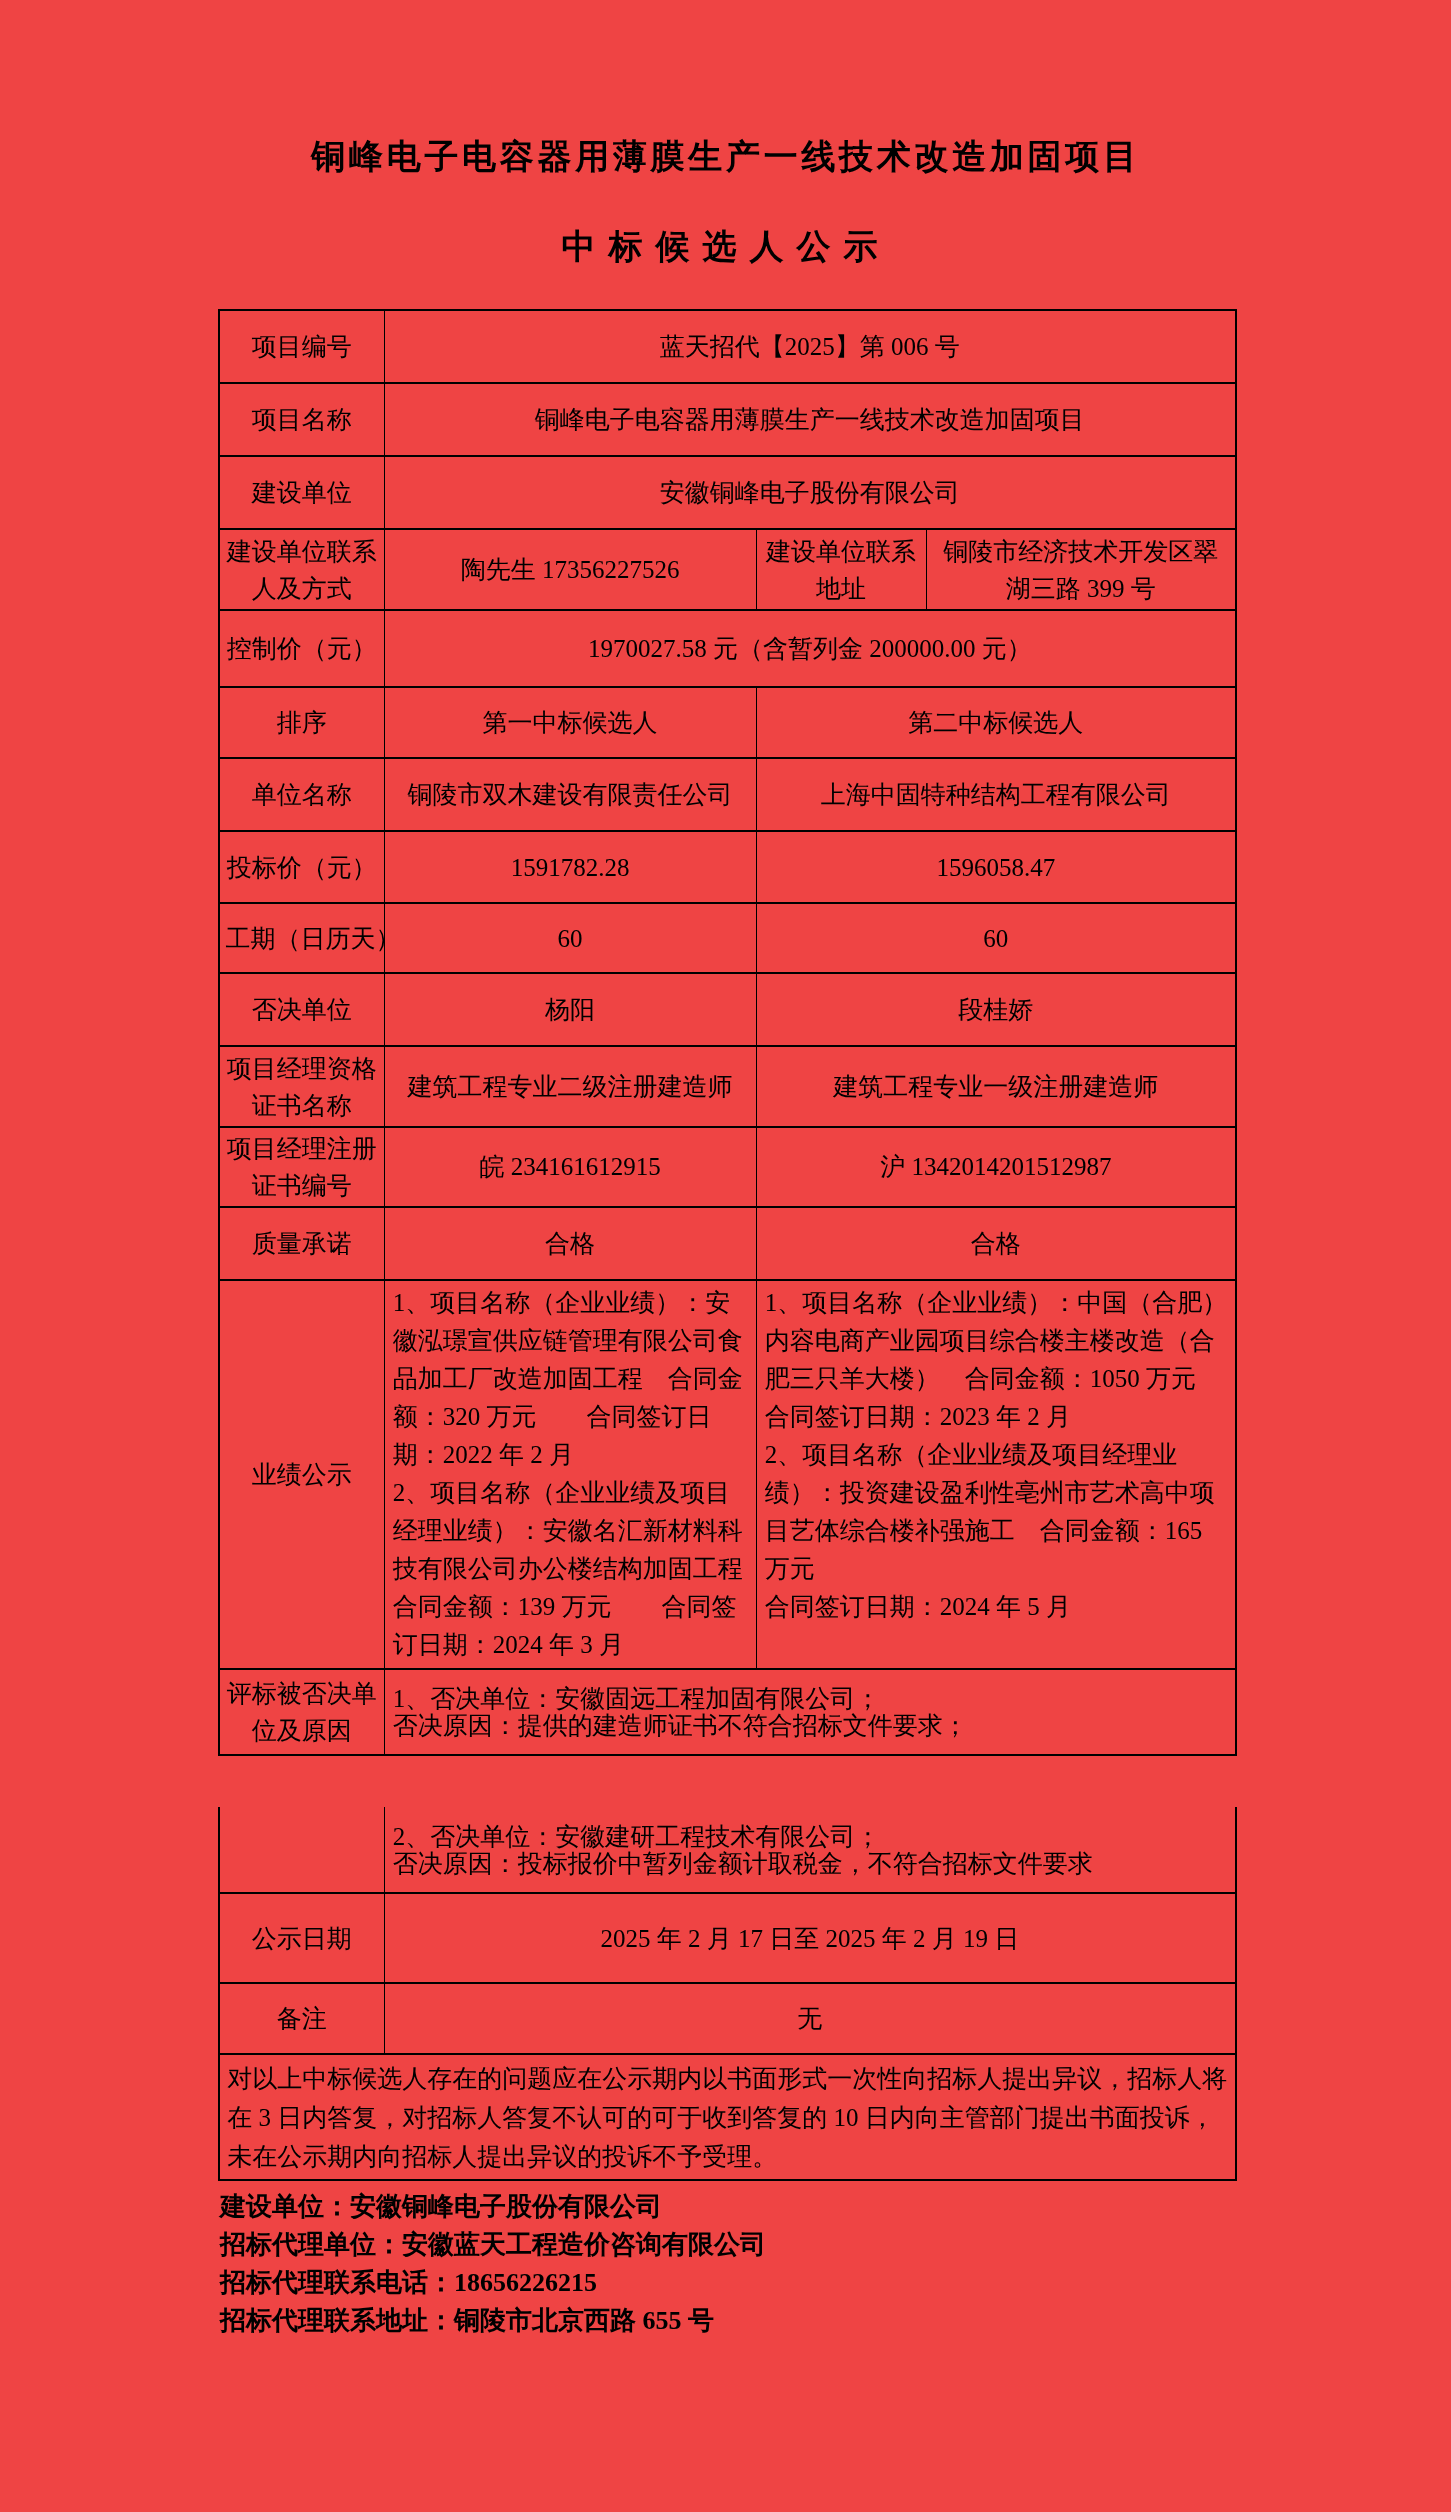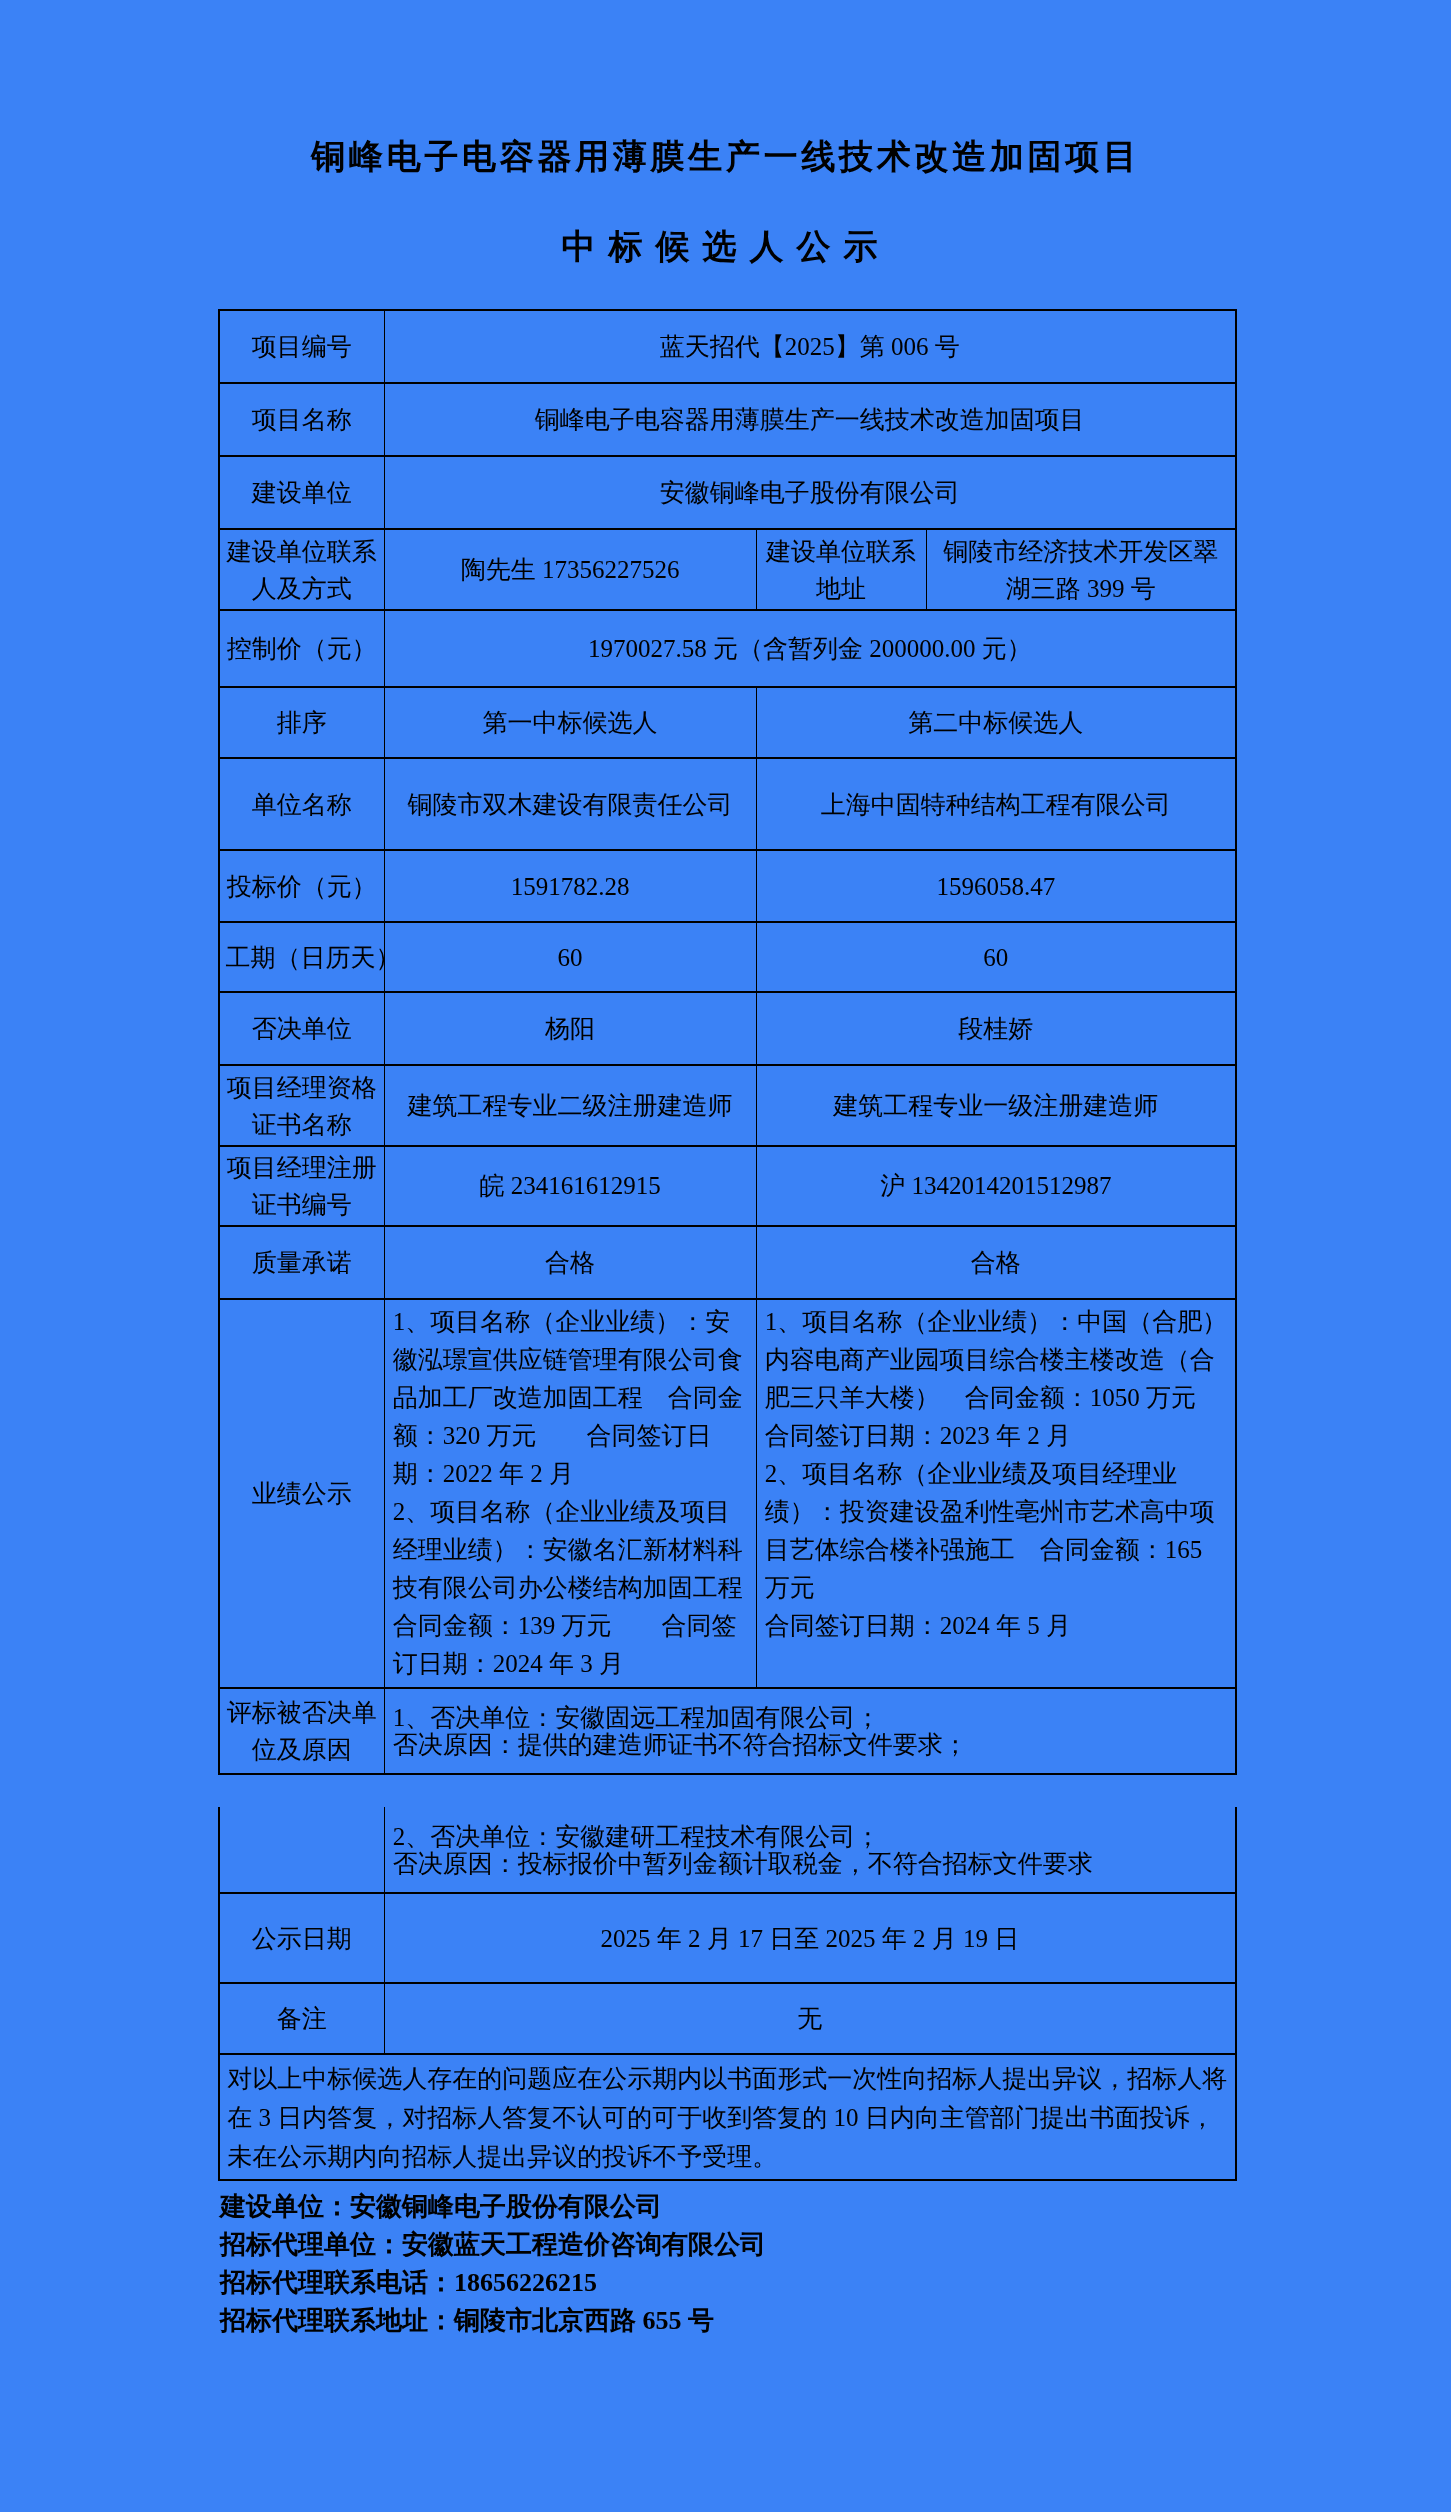--- a/index.html
+++ b/index.html
@@ -1,20 +1,20 @@
 <!DOCTYPE html>
 <html style="font-size:14.6px"><head>
 <meta charset="utf-8">
 <style>
   * { margin:0; padding:0; box-sizing:border-box; }
   html,body { background:#ffffff; }
   .page {
     position:relative;
     width:1452px; height:2512px;
-    background:#3b82f6;
+    background:#ef4444;
     font-family:"Liberation Serif","DejaVu Serif",serif;
     color:#000;
     overflow:hidden;
   }
   .doc-title {
     position:absolute; left:0; top:137px; width:1452px;
     text-align:center; font-size:34px; font-weight:bold;
     letter-spacing:3.7px; line-height:40px;
   }
   .doc-subtitle {
@@ -97,21 +97,21 @@
     </tr>
     <tr style="height:77px">
       <td class="lbl">控制价（元）</td>
       <td colspan="3">1970027.58 元（含暂列金 200000.00 元）</td>
     </tr>
     <tr style="height:71px">
       <td class="lbl">排序</td>
       <td>第一中标候选人</td>
       <td colspan="2">第二中标候选人</td>
     </tr>
-    <tr style="height:92px">
+    <tr style="height:73px">
       <td class="lbl">单位名称</td>
       <td>铜陵市双木建设有限责任公司</td>
       <td colspan="2">上海中固特种结构工程有限公司</td>
     </tr>
     <tr style="height:72px">
       <td class="lbl">投标价（元）</td>
       <td>1591782.28</td>
       <td colspan="2">1596058.47</td>
     </tr>
     <tr style="height:70px">

